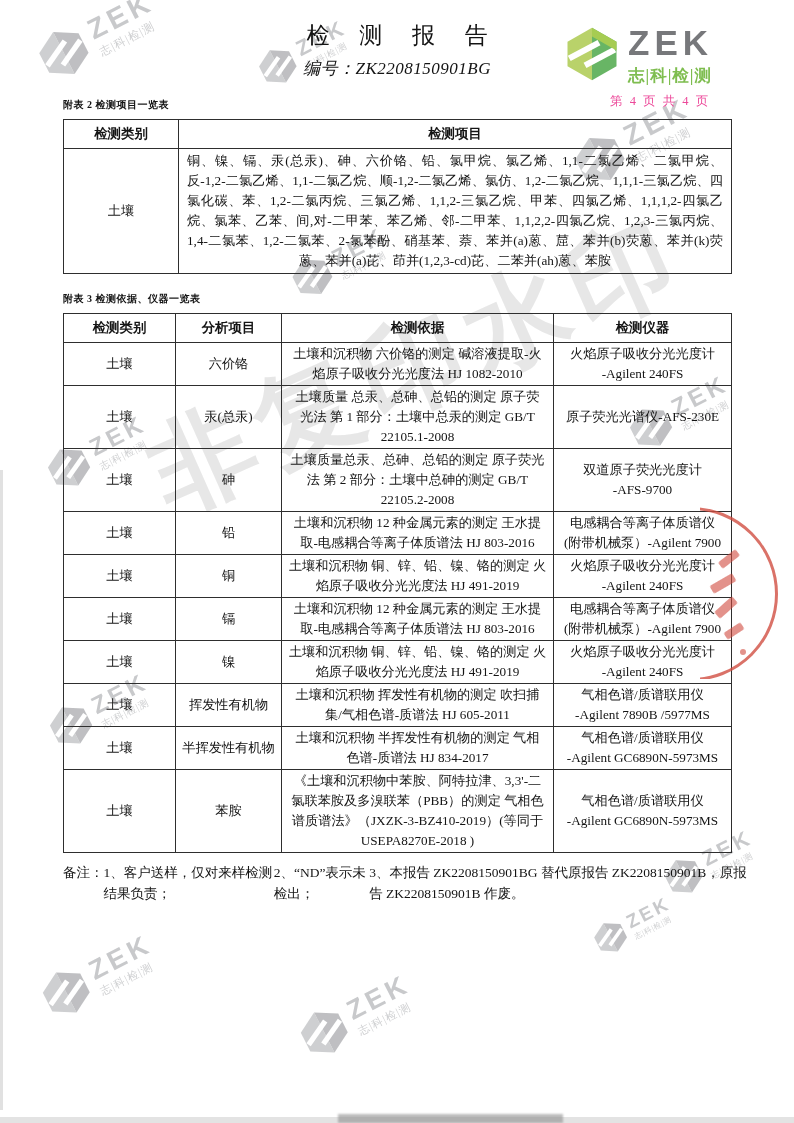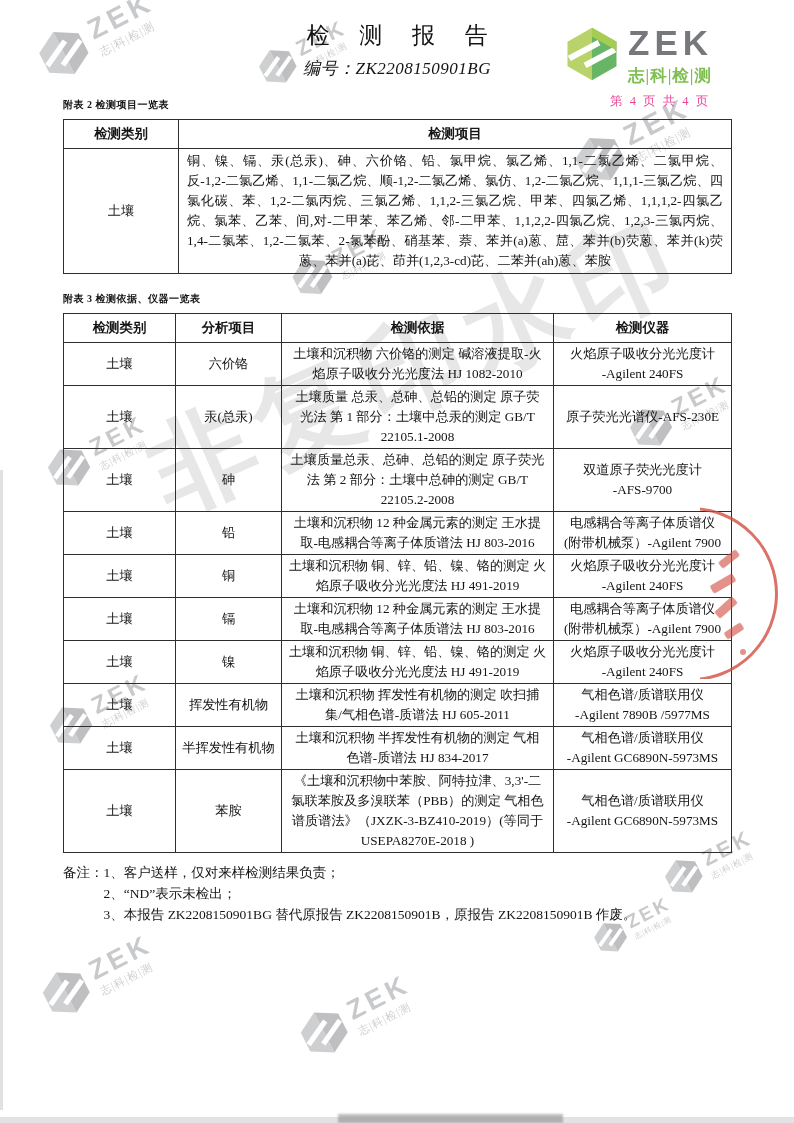--- a/index.html
+++ b/index.html
@@ -38,21 +38,21 @@
   td{font-size:13.2px;line-height:20px;padding:1px 3px;text-align:center;vertical-align:middle;background:transparent;}
   
   .t2-col1{width:115px;} .t2-col2{width:553px;}
   .t2-items{text-align:justify;text-align-last:center;padding:2px 8px;}
   
   .t3-c1{width:112px;} .t3-c2{width:106px;} .t3-c3{width:272px;} .t3-c4{width:178px;}
   td.c-basis,td.c-instr{white-space:pre-line;}
   
   .notes{display:flex;margin-left:63px;width:690px;margin-top:9px;font-size:13.5px;line-height:21px;}
   .notes-label{flex:none;font-weight:normal;font-family:Liberation Serif, serif;}
-  .notes-items{display:flex;flex-direction:column;}
+  .notes-items{display:flex;}
   .end-text{text-align:center;font-size:15.5px;font-weight:bold;letter-spacing:6px;margin-top:17px;}
   
   .stamp-clip{position:absolute;left:700px;top:503px;width:94px;height:176px;overflow:hidden;z-index:3;pointer-events:none;}
   .stamp-circle{position:absolute;left:-96px;top:4px;width:168px;height:168px;border-radius:50%;
     border:3.5px solid rgba(208,74,62,.78);filter:blur(.4px);}
   .stamp-mark{position:absolute;background:rgba(208,74,62,.6);border-radius:2px;filter:blur(.5px);}
   
   .scan-left{position:absolute;left:0;top:470px;width:3px;height:640px;background:#d9d9d9;opacity:.8;z-index:0;}
   .scan-bottom{position:absolute;left:0;top:1117px;width:794px;height:6px;background:#e3e3e3;z-index:0;}
   .scan-bottom-dark{position:absolute;left:338px;top:1114px;width:225px;height:9px;background:#8f8f8f;opacity:.6;filter:blur(1px);z-index:0;}

